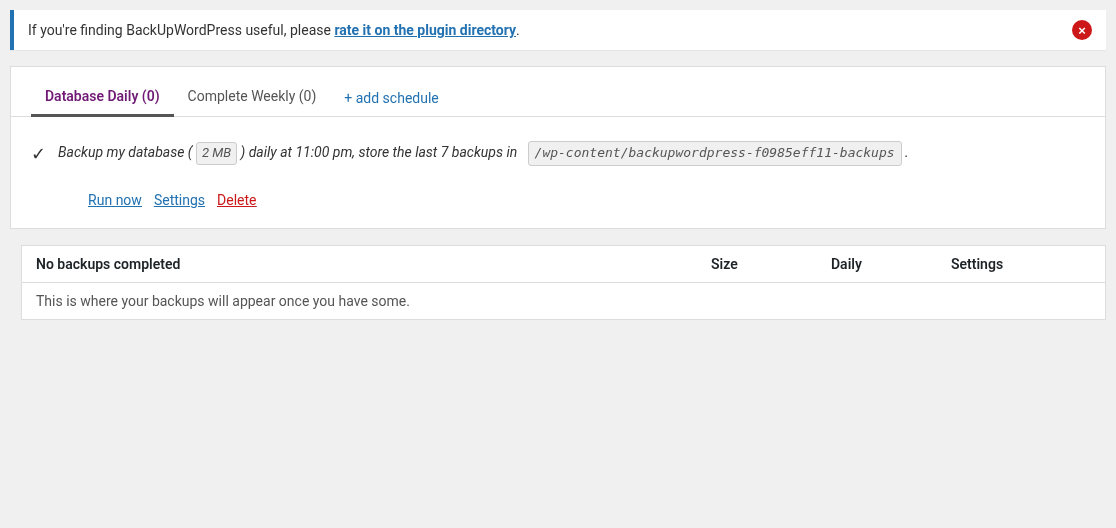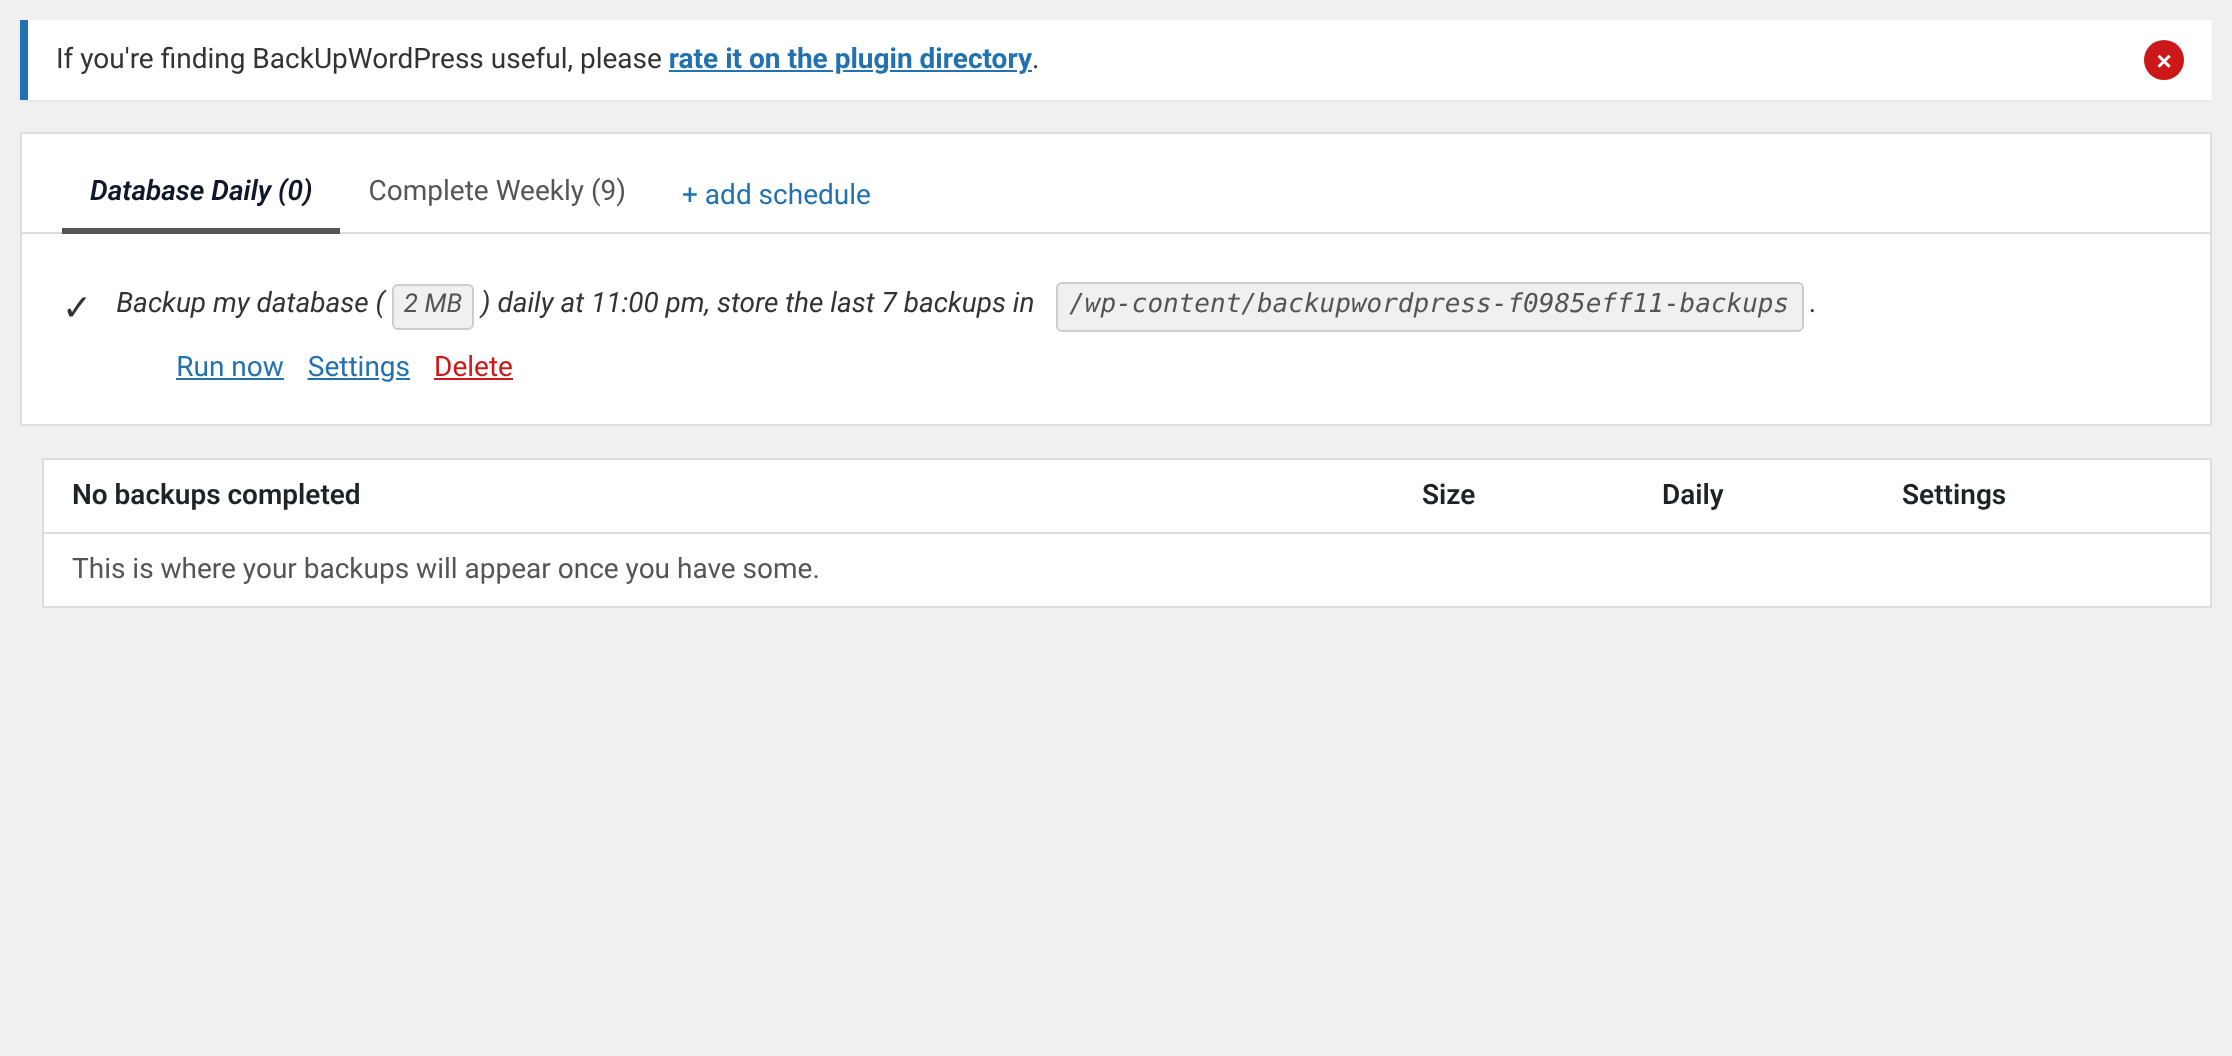--- a/index.html
+++ b/index.html
@@ -73,24 +73,23 @@
     .tab {
       padding: 8px 14px 10px 14px;
       cursor: pointer;
       color: #555;
       font-size: 14px;
       border-bottom: 3px solid transparent;
       position: relative;
       top: 1px;
     }
     .tab.active {
-      color: #0f172a;
+      color: #701a75;
       font-weight: 600;
       border-bottom: 3px solid #555;
-      font-style: italic;
     }
     .tab-add {
       color: #2271b1;
       padding: 8px 14px 10px 14px;
       cursor: pointer;
       font-size: 14px;
     }
 
     
     .content-area {
@@ -130,21 +129,21 @@
       border-radius: 3px;
       padding: 1px 6px;
       font-size: 13px;
       color: #555;
       font-family: monospace;
     }
 
     .action-links {
       display: flex;
       gap: 12px;
-      margin-top: 10px;
+      margin-top: 26px;
       padding-left: 30px;
       text-decoration: underline;
     }
     .action-link {
       font-size: 14px;
       text-decoration: underline;
       cursor: pointer;
       color: #2271b1;
     }
     .action-link.delete {
@@ -188,21 +187,21 @@
   </button>
 </div>
 
 <div class="main-card">
 
   <div class="tabs-bar">
     <div class="tab active">
       <span>Database Daily (0)</span>
     </div>
     <div class="tab">
-      <span>Complete Weekly (9)</span>
+      <span>Complete Weekly (0)</span>
     </div>
     <div class="tab-add">
       <span>+ add schedule</span>
     </div>
   </div>
 
   <div class="content-area">
     <div class="schedule-row">
       <span class="check-icon">✓</span>
       <div>

